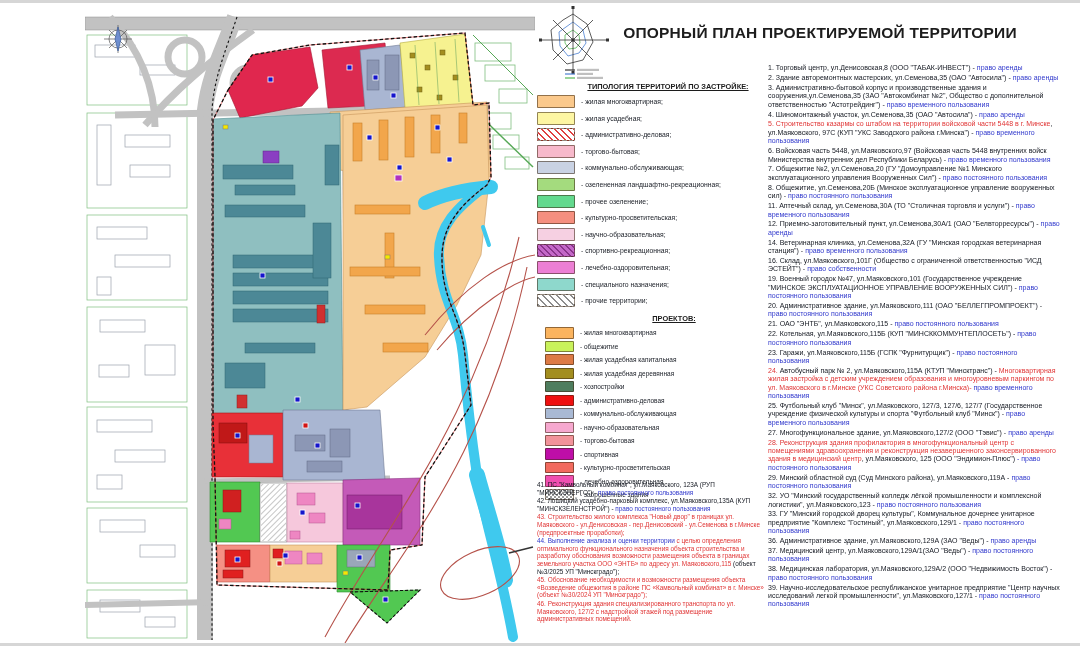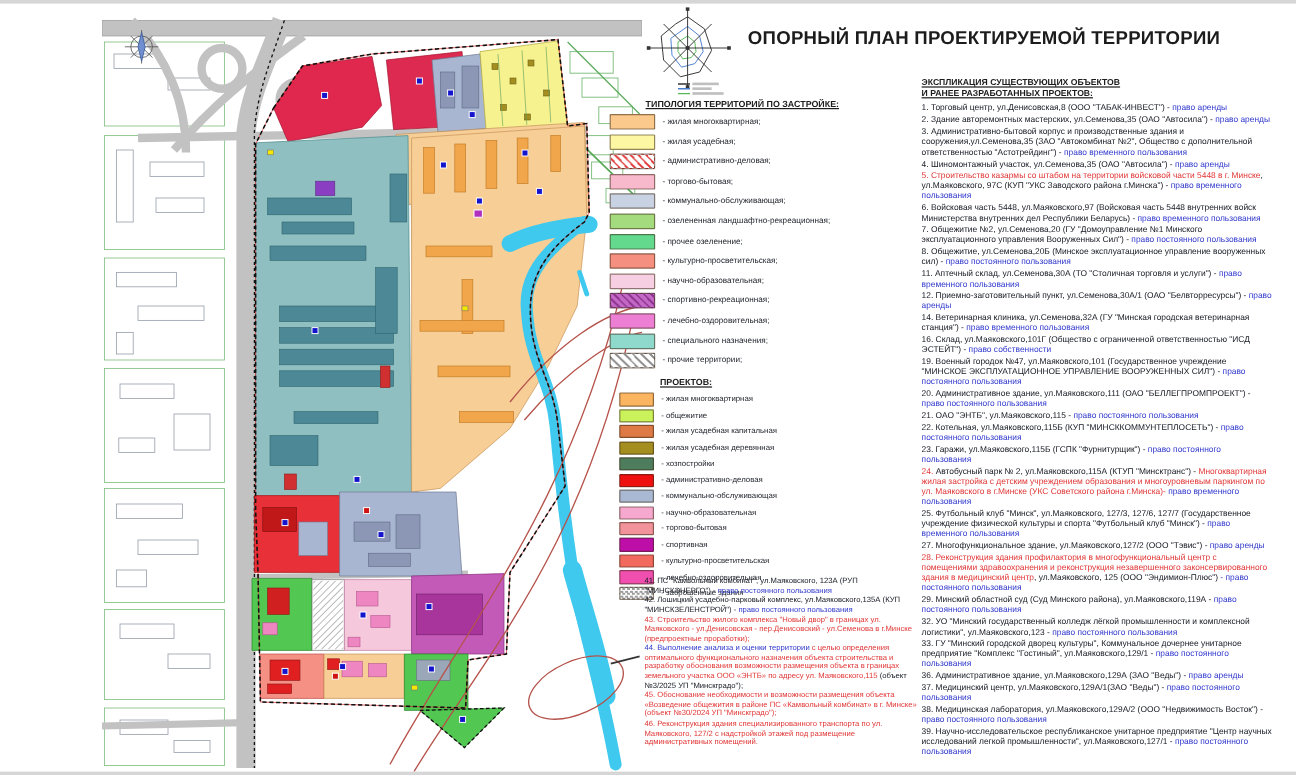--- a/index.html
+++ b/index.html
@@ -5,21 +5,21 @@
   html,body{margin:0;padding:0;background:#e9e9e9;}
   .screenshot{position:relative;width:1080px;height:646px;background:#ffffff;overflow:hidden;
     font-family:"Liberation Sans","DejaVu Sans",sans-serif;color:#141821;}
   .photo-edge{position:absolute;left:0;width:1080px;height:3px;background:#d6d6d6;}
   .photo-edge.top{top:0;} .photo-edge.bottom{bottom:0;}
 
   .page-title{position:absolute;left:590px;top:24px;width:460px;text-align:center;
     font-size:15.5px;font-weight:bold;color:#1c1c1c;letter-spacing:.2px;}
 
   
-  .legend-col{position:absolute;left:508px;top:82px;width:232px;}
+  .legend-col{position:absolute;left:537px;top:82px;width:232px;text-align:center;}
   .legend-header{font-size:7.4px;font-weight:bold;text-decoration:underline;color:#1c1c1c;margin:0 0 4px 30px;}
   .legend-header.dev{margin-left:42px;margin-top:7px;}
   .lg-row{display:flex;align-items:center;margin-bottom:3.6px;}
   .lg-row.dev{margin-bottom:2.1px;}
   .lg-swatch{width:36px;height:11px;border:0.5px solid rgba(60,40,20,.55);border-radius:1px;flex:0 0 auto;}
   .lg-row.dev .lg-swatch{width:27px;height:9.4px;margin-left:8px;}
   .lg-label{font-size:6.8px;margin-left:6px;color:#20242c;white-space:nowrap;}
   .lg-row.dev .lg-label{font-size:6.5px;}
   .hatch-red{background-image:repeating-linear-gradient(45deg,#e04040 0 1.6px,rgba(255,255,255,0) 1.6px 4.6px);}
   .hatch-gray{background-image:repeating-linear-gradient(45deg,#8d8d8d 0 1.6px,rgba(255,255,255,0) 1.6px 5px);}
@@ -450,24 +450,20 @@
     <div class="note-item"><span class="seg-red">43. Строительство жилого комплекса "Новый двор" в границах ул. Маяковского - ул.Денисовская - пер.Денисовский - ул.Семенова в г.Минске (предпроектные проработки);</span></div>
 
     <div class="note-item"><span class="seg-blue">44. Выполнение анализа и оценки территории</span><span class="seg-red"> с целью определения оптимального функционального назначения объекта строительства и разработку обоснования возможности размещения объекта в границах земельного участка ООО «ЭНТБ» по адресу ул. Маяковского,115 </span><span class="seg-body">(объект №3/2025 УП "Минскградо");</span></div>
 
     <div class="note-item"><span class="seg-red">45. Обоснование необходимости и возможности размещения объекта «Возведение общежития в районе ПС «Камвольный комбинат» в г. Минске» (объект №30/2024 УП "Минскградо");</span></div>
 
     <div class="note-item"><span class="seg-red">46. Реконструкция здания специализированного транспорта по ул. Маяковского, 127/2 с надстройкой этажей под размещение административных помещений.</span></div>
   </div>
 
 <div class="explication">
-  <div class="exp-header">
-    <div>ЭКСПЛИКАЦИЯ СУЩЕСТВУЮЩИХ ОБЪЕКТОВ</div>
-    <div>И РАНЕЕ РАЗРАБОТАННЫХ ПРОЕКТОВ:</div>
-  </div>
   <div>
 
       <div class="exp-item"><span class="seg-body">1. Торговый центр, ул.Денисовская,8 (ООО "ТАБАК-ИНВЕСТ") - </span><span class="seg-blue">право аренды</span></div>
 
       <div class="exp-item"><span class="seg-body">2. Здание авторемонтных мастерских, ул.Семенова,35 (ОАО "Автосила") - </span><span class="seg-blue">право аренды</span></div>
 
       <div class="exp-item"><span class="seg-body">3. Административно-бытовой корпус и производственные здания и сооружения,ул.Семенова,35 (ЗАО "Автокомбинат №2", Общество с дополнительной ответственностью "Астотрейдинг") - </span><span class="seg-blue">право временного пользования</span></div>
 
       <div class="exp-item"><span class="seg-body">4. Шиномонтажный участок, ул.Семенова,35 (ОАО "Автосила") - </span><span class="seg-blue">право аренды</span></div>
 

